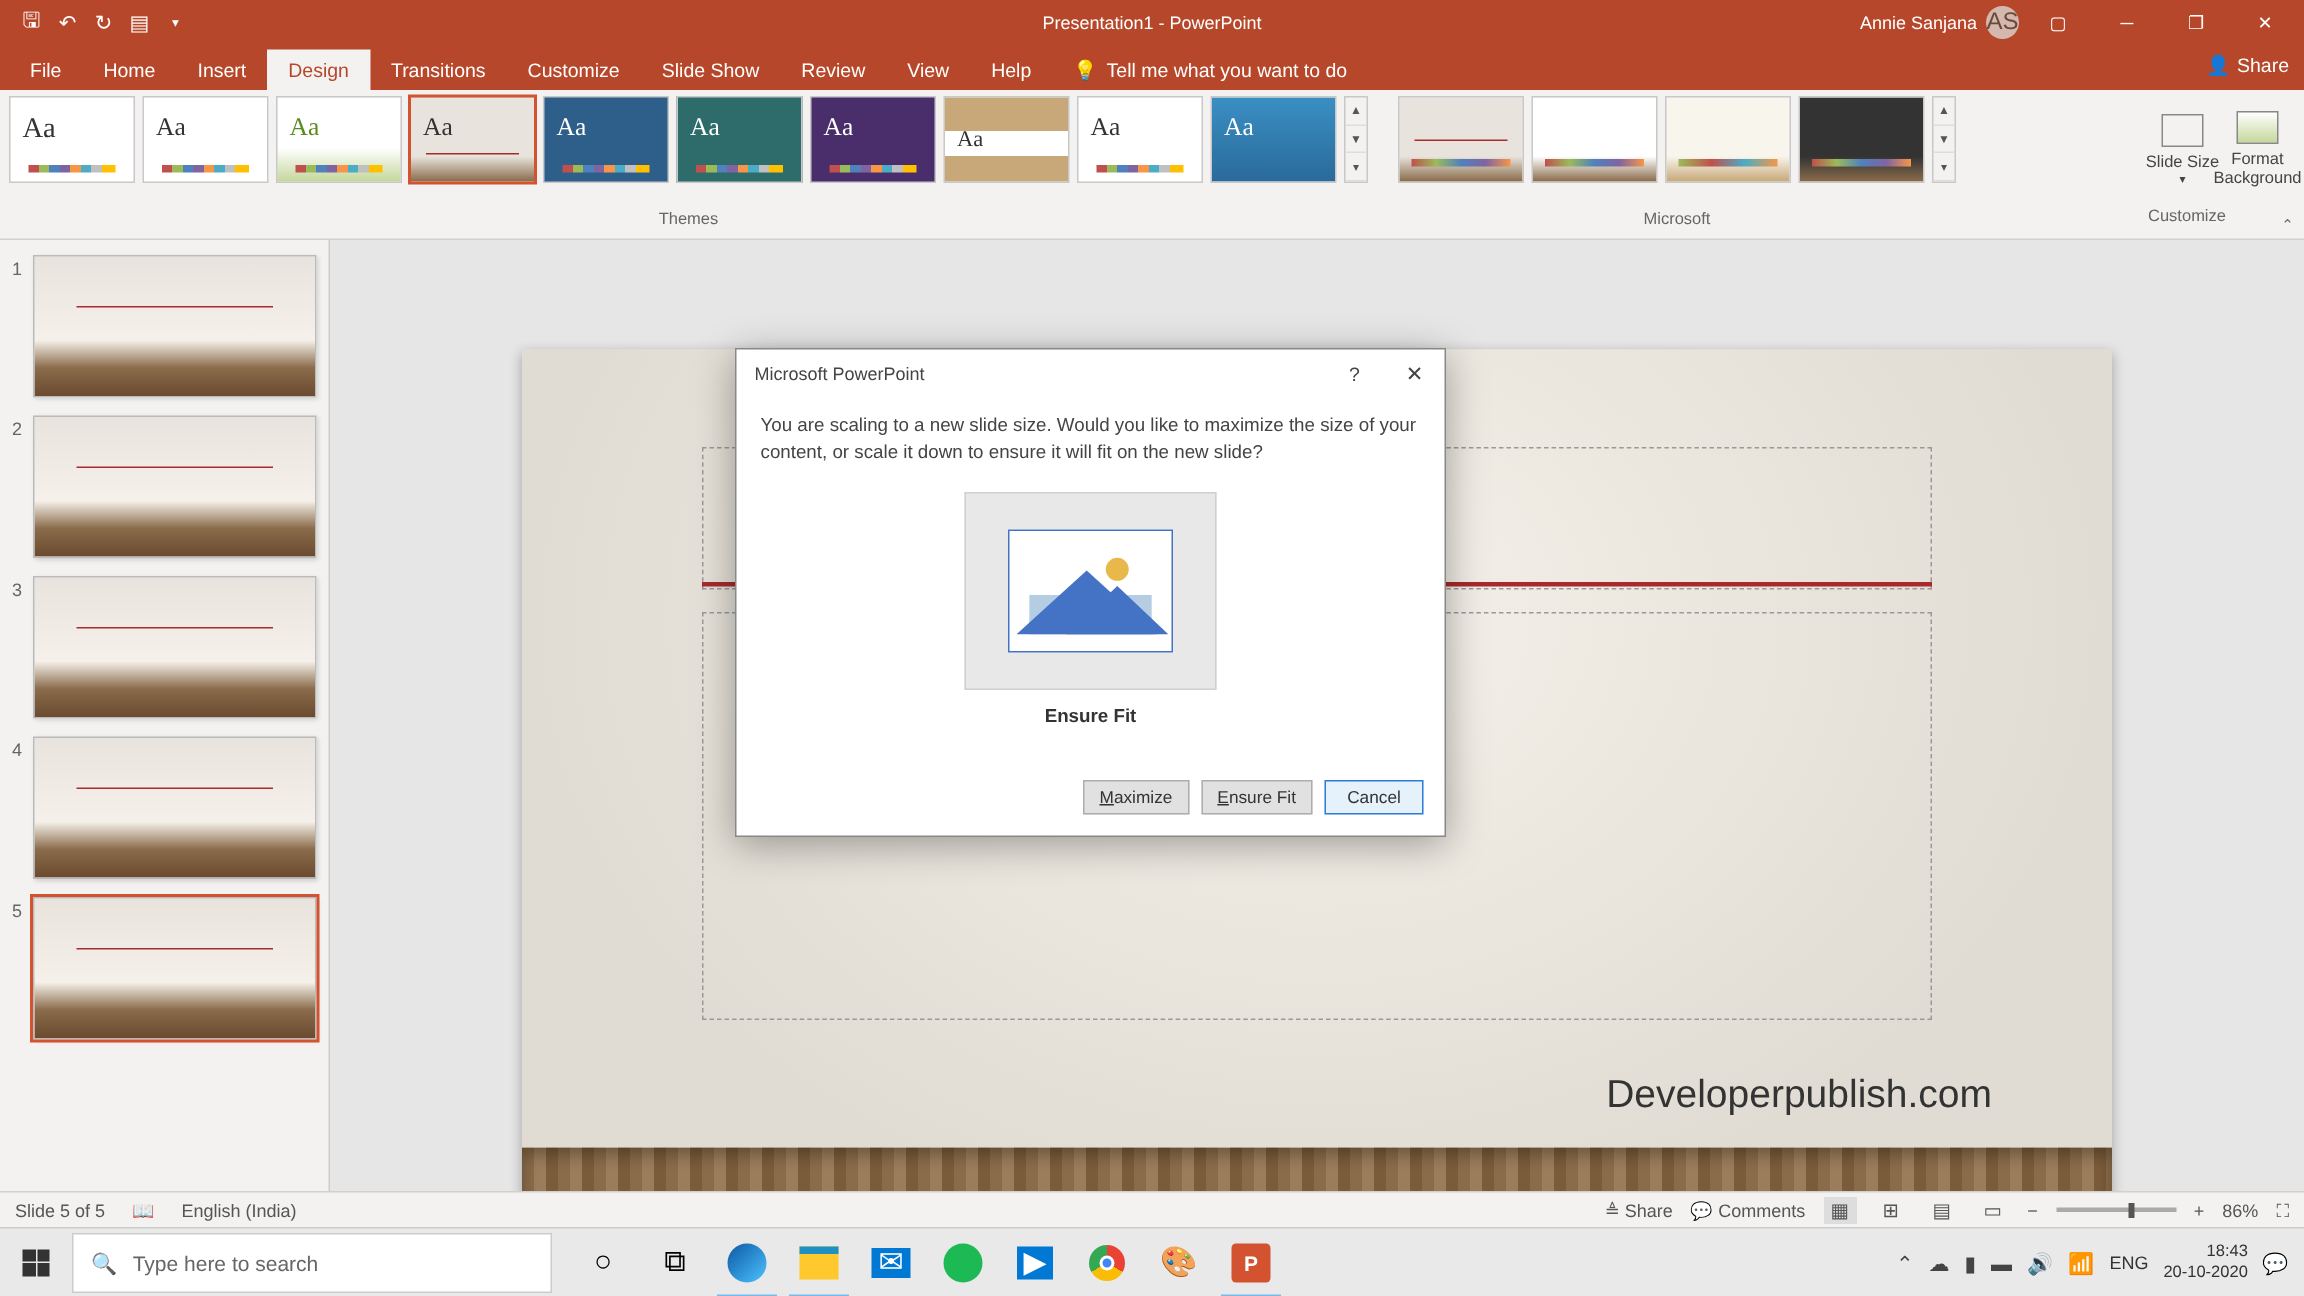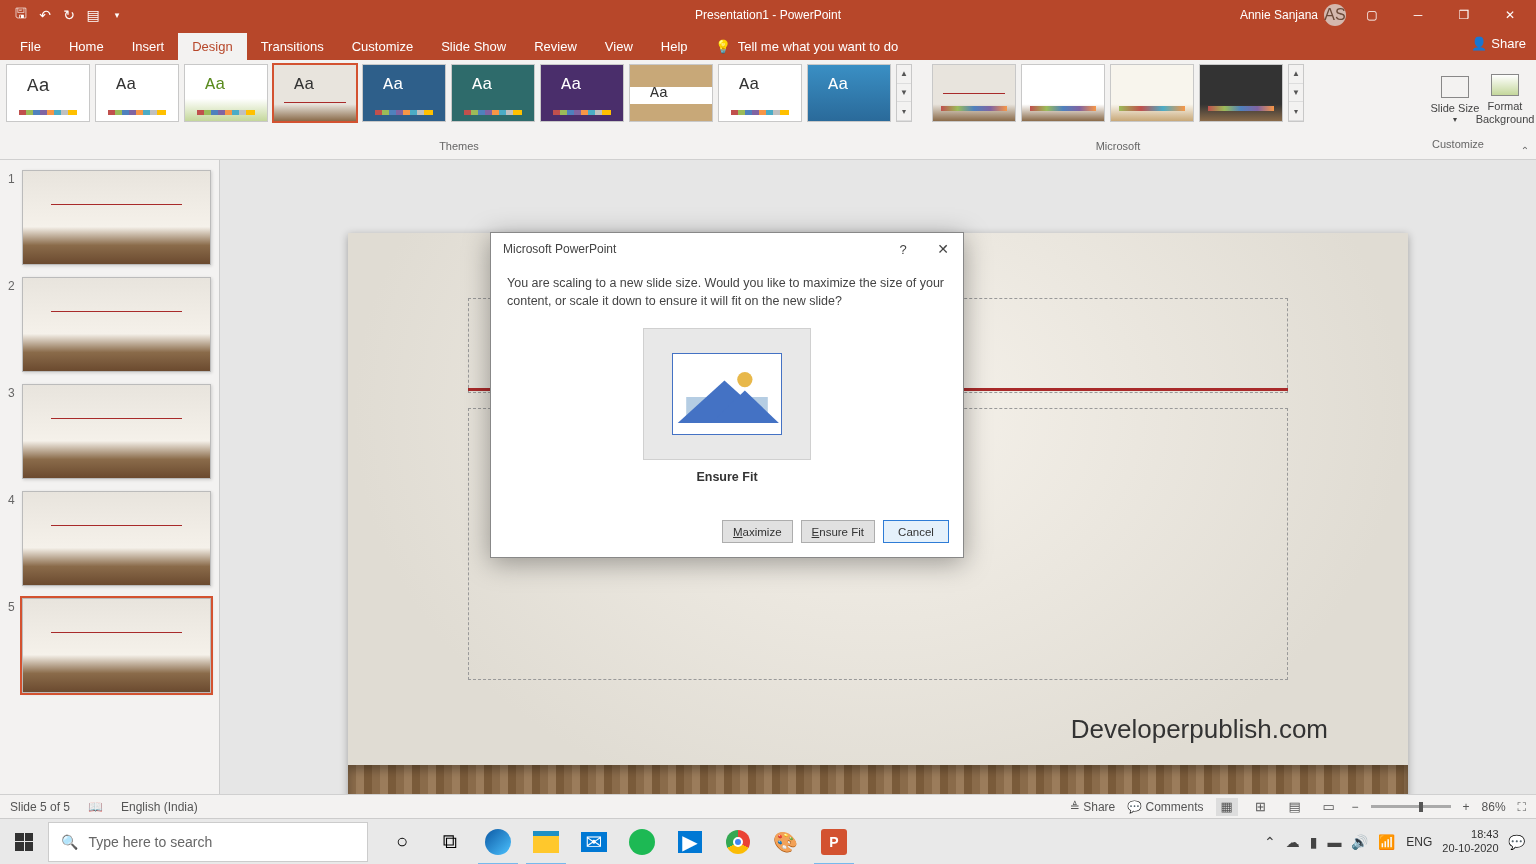--- a/index.html
+++ b/index.html
@@ -18,21 +18,21 @@
 .ribbon-tabs { height:30px; background:#B7472A; display:flex; align-items:flex-end; color:#fff; font-size:13px; padding-left:6px; position:relative; }
 .rtab { padding:6px 14px; cursor:pointer;text-align:right; }
 .rtab.active { background:#F3F2F1; color:#B7472A; }
 .share-btn { position:absolute; right:10px; top:6px; display:flex; align-items:center; gap:4px; }
 
 
 .ribbon { height:100px; background:#F3F2F1; border-bottom:1px solid #d0d0d0; display:flex; align-items:flex-start; padding:4px 6px 0 6px; position:relative; }
 .theme-gallery { display:flex; gap:5px; flex-wrap:nowrap; }
 .theme-thumb { width:84px; height:58px; border:1px solid #c8c8c8; background:#fff; display:flex; flex-direction:column; justify-content:flex-end; position:relative; }
 .theme-thumb.selected { outline:2px solid #D35230; outline-offset:-1px; }
-.theme-aa { position:absolute; top:10px; left:20px; font-family:Liberation Mono, monospace; }
+.theme-aa { position:absolute; top:10px; left:8px; font-family:Liberation Serif, serif; }
 .theme-stripe { height:5px; width:70%; margin:0 auto 6px; background:linear-gradient(90deg,#c0504d 0 12%,#9bbb59 12% 24%,#4f81bd 24% 36%,#8064a2 36% 48%,#f79646 48% 60%,#4bacc6 60% 72%,#c0c0c0 72% 84%,#ffc000 84% 100%); }
 .gallery-scroll { width:16px; height:58px; border:1px solid #c8c8c8; display:flex; flex-direction:column; }
 .gallery-scroll div { flex:1; display:flex; align-items:center; justify-content:center; font-size:8px; color:#555; border-bottom:1px solid #ddd; }
 .group-label { font-size:11px; color:#666; text-align:center; }
 .themes-group { display:flex; flex-direction:column; align-items:center; }
 .variants-group { display:flex; flex-direction:column; align-items:center; margin-left:20px; }
 .variant-thumb { width:84px; height:58px; border:1px solid #c8c8c8; background:#f5f5f5; display:flex; flex-direction:column; justify-content:flex-end; position:relative; }
 .variant-stripe { height:5px; margin:0 8px 10px; }
 .customize-group { position:absolute; right:6px; top:4px; display:flex; gap:4px; }
 .cust-btn { width:50px; height:72px; display:flex; flex-direction:column; align-items:center; justify-content:center; font-size:11px; color:#444; text-align:center; line-height:1.2; }

